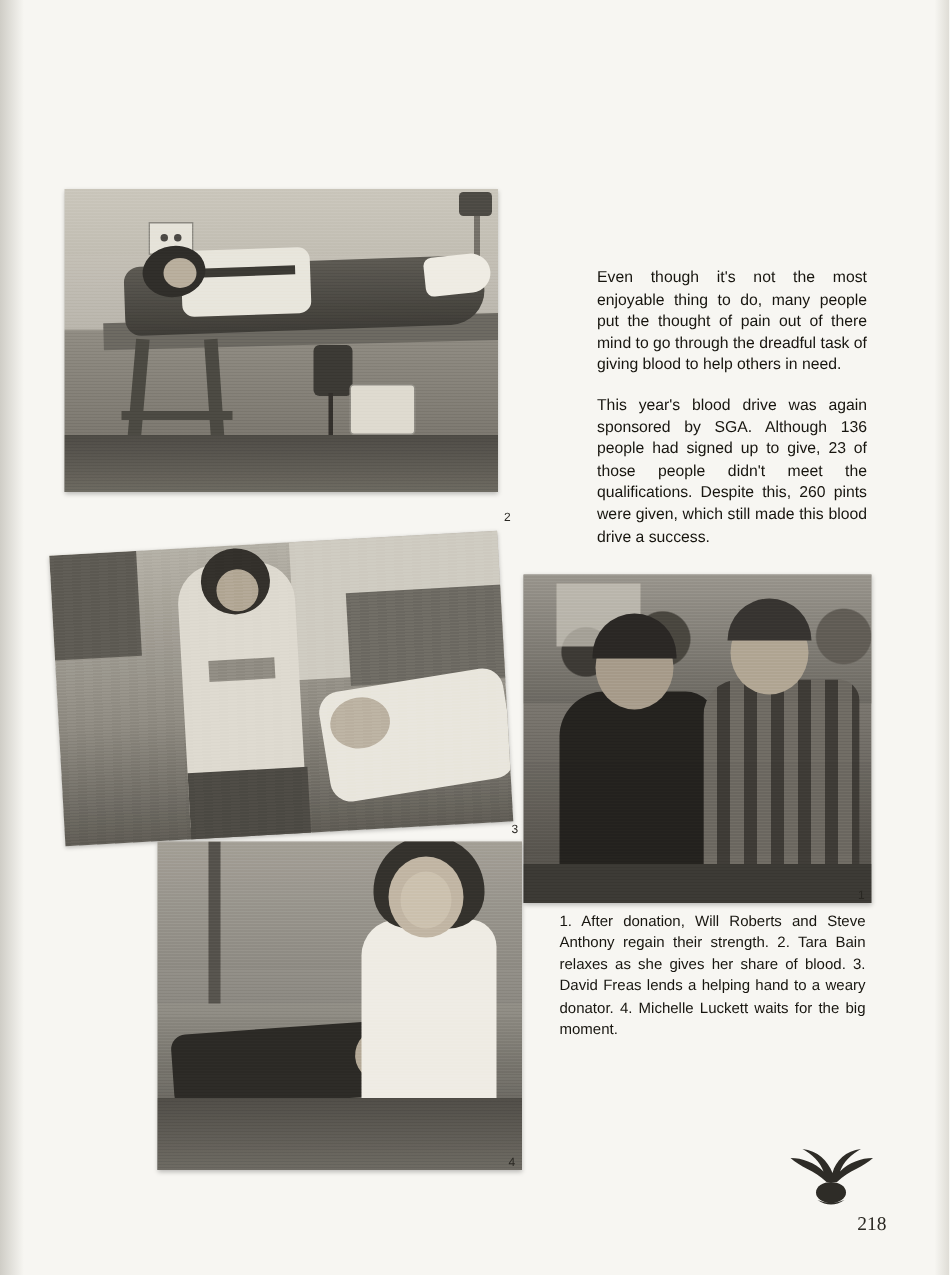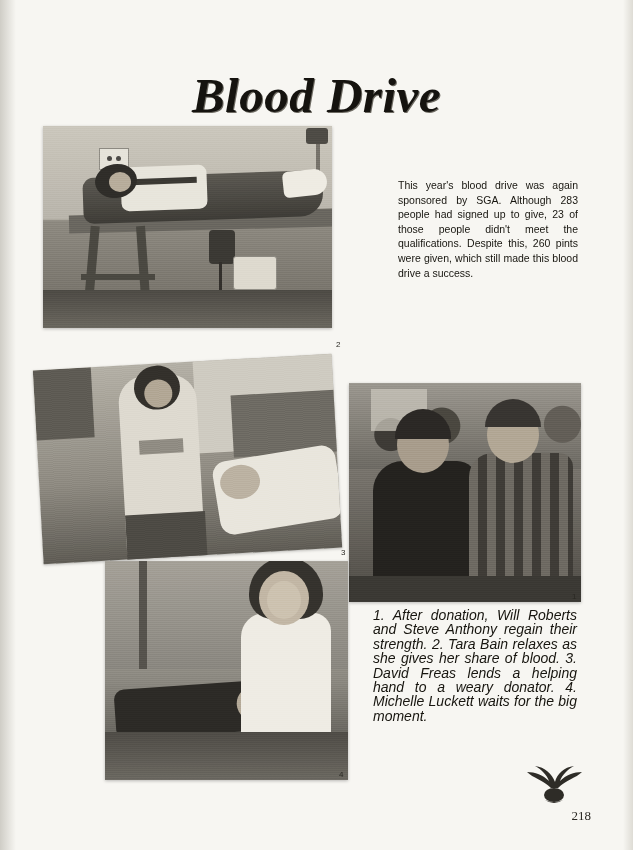--- a/index.html
+++ b/index.html
@@ -449,25 +449,24 @@
   }
   #intro-paragraphs p { margin: 0 0 12px 0; }
   #intro-paragraphs p:last-child { margin-bottom: 0; }
 
   #photo-captions {
     position: absolute;
     left: 373px;
     top: 608px;
     width: 204px;
     font-family: "Liberation Sans", sans-serif;
-    font-size: 14px;
+    font-size: 10px;
     line-height: 14.4px;
     color: #17150f;
     text-align: justify;
-    font-style: italic;
   }
 
   .page-number {
     position: absolute;
     right: 42px;
     bottom: 26px;
     font-family: "Liberation Serif", serif;
     font-size: 13px;
     color: #2a2823;
   }
@@ -477,21 +476,20 @@
     bottom: 44px;
     width: 62px;
     height: 48px;
   }
 </style>
 </head>
 <body>
 
 <div class="page">
 
-  <h1 class="title">Blood Drive</h1>
 
   <div class="photo" id="photo-donor-table">
     <div class="wallplate">
         <i class="a"></i>
         <i class="b"></i>
       </div>
     <div class="ivpole"></div>
     <div class="ivbag"></div>
     <div class="table"></div>
     <div class="body"></div>
@@ -555,21 +553,22 @@
       <div class="hair"></div>
         <div class="head"></div>
         <div class="face"></div>
     </div>
     <div class="floor"></div>
     <div class="grain"></div>
   </div>
   <div class="cap-num" style="left:339px; top:770px;">4</div>
 
   <div class="bodytext" id="intro-paragraphs">
-    <p>This year's blood drive was again sponsored by SGA. Although 283 people had signed up to give, 23 of those people didn't meet the qualifications. Despite this, 260 pints were given, which still made this blood drive a success.</p>
+    <p>Even though it's not the most enjoyable thing to do, many people put the thought of pain out of there mind to go through the dreadful task of giving blood to help others in need.</p>
+    <p>This year's blood drive was again sponsored by SGA. Although 136 people had signed up to give, 23 of those people didn't meet the qualifications. Despite this, 260 pints were given, which still made this blood drive a success.</p>
   </div>
 
   <div id="photo-captions">1. After donation, Will Roberts and Steve Anthony regain their strength. 2. Tara Bain relaxes as she gives her share of blood. 3. David Freas lends a helping hand to a weary donator. 4. Michelle Luckett waits for the big moment.</div>
 
   <svg id="leaf-ornament" viewBox="0 0 62 48">
     <g fill="#2e2c27">
       <path d="M30 30 C22 22, 12 20, 6 14 C14 14, 22 17, 28 23 C26 17, 20 11, 14 8 C24 9, 31 16, 34 24 C36 16, 43 9, 53 8 C47 11, 41 17, 39 23 C45 17, 53 14, 61 14 C55 20, 45 22, 37 30 Z"></path>
       <ellipse cx="33" cy="37" rx="10" ry="7"></ellipse>
       <path d="M24 42 q9 6 18 0 q-9 4 -18 0"></path>
     </g>

